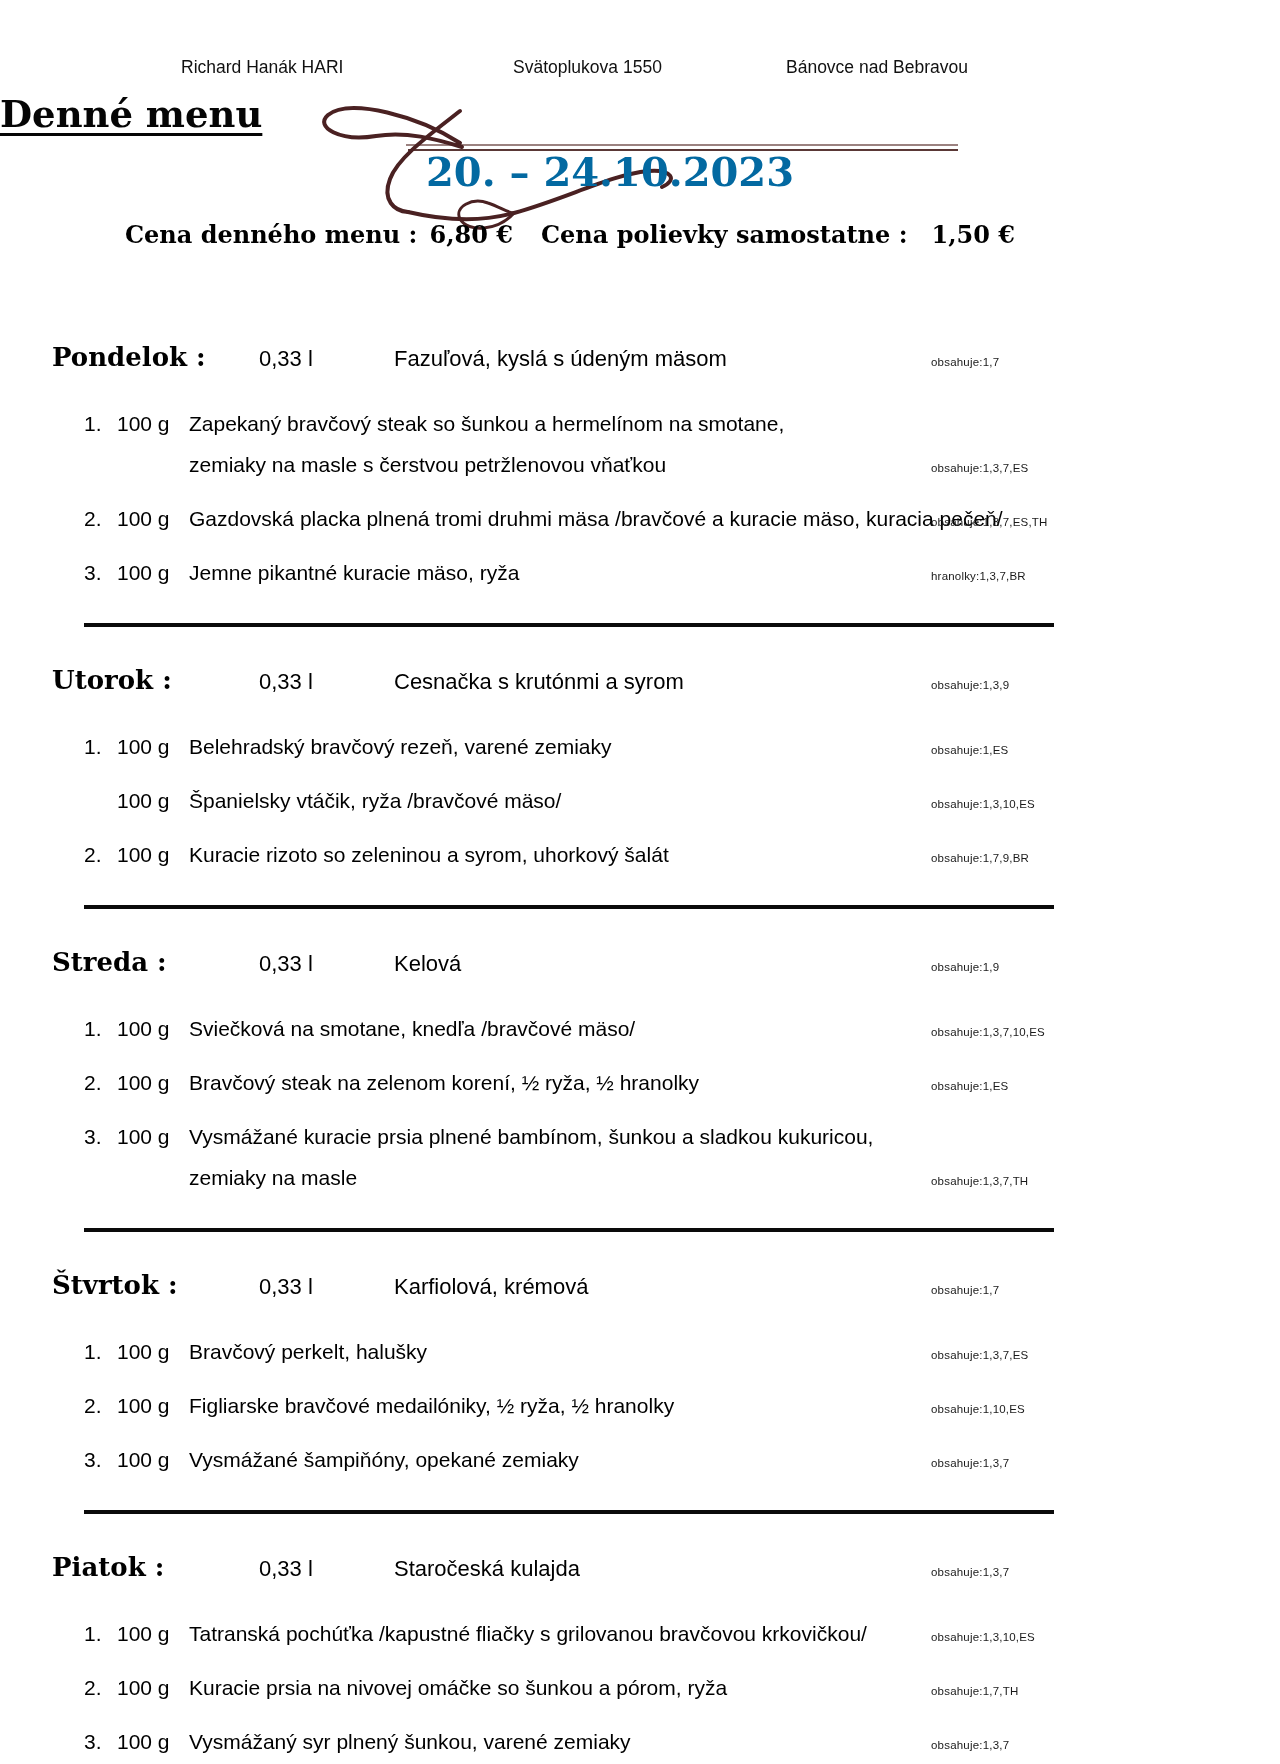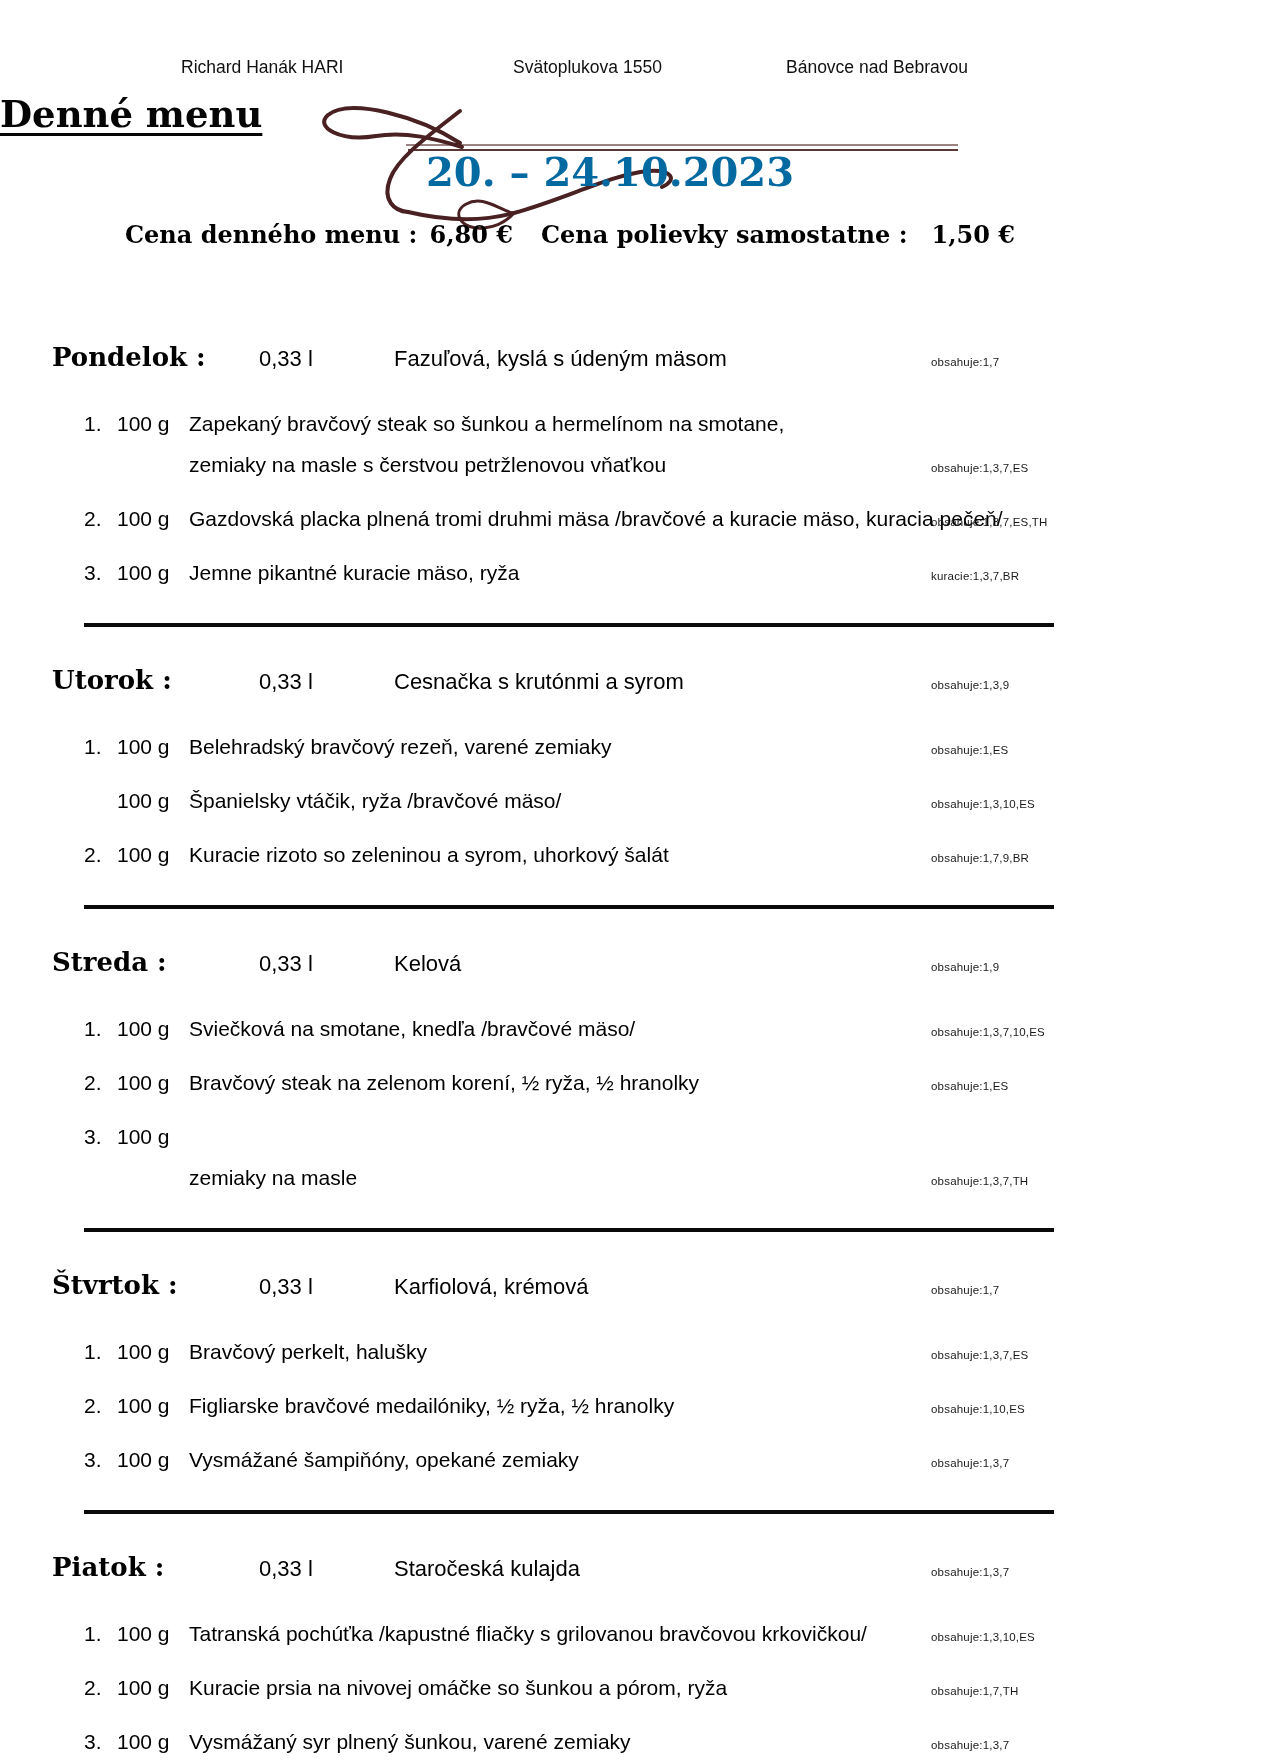--- a/index.html
+++ b/index.html
@@ -110,21 +110,21 @@
         <div class="item-row">
           <span class="item-num">2.</span>
           <span class="item-weight">100 g</span>
           <span class="item-text"><span>Gazdovská placka plnená tromi druhmi mäsa</span> <span class="note">/bravčové a kuracie mäso, kuracia pečeň/</span></span>
           <span class="allergens">obsahuje:1,3,7,ES,TH</span>
         </div>
         <div class="item-row">
           <span class="item-num">3.</span>
           <span class="item-weight">100 g</span>
           <span class="item-text"><span>Jemne pikantné kuracie mäso, ryža</span></span>
-          <span class="allergens">kuracie:1,3,7,BR</span>
+          <span class="allergens">hranolky:1,3,7,BR</span>
         </div>
       </section>
       <div class="divider"></div>
       <section class="day-section">
         <div class="day-row">
           <span class="day-name">Utorok :</span>
           <span class="soup-vol">0,33 l</span>
           <span class="soup-name">Cesnačka s krutónmi a syrom</span>
           <span class="allergens">obsahuje:1,3,9</span>
         </div>
@@ -163,20 +163,21 @@
         </div>
         <div class="item-row">
           <span class="item-num">2.</span>
           <span class="item-weight">100 g</span>
           <span class="item-text"><span>Bravčový steak na zelenom korení, ½ ryža, ½ hranolky</span></span>
           <span class="allergens">obsahuje:1,ES</span>
         </div>
         <div class="item-row">
           <span class="item-num">3.</span>
           <span class="item-weight">100 g</span>
+          <span class="item-text"><span>Vysmážané kuracie prsia plnené bambínom, šunkou a sladkou kukuricou,</span></span>
           <span class="allergens"></span>
         </div>
         <div class="item-row cont">
           <span class="item-num"></span>
           <span class="item-weight"></span>
           <span class="item-text">zemiaky na masle</span>
           <span class="allergens">obsahuje:1,3,7,TH</span>
         </div>
       </section>
       <div class="divider"></div>

